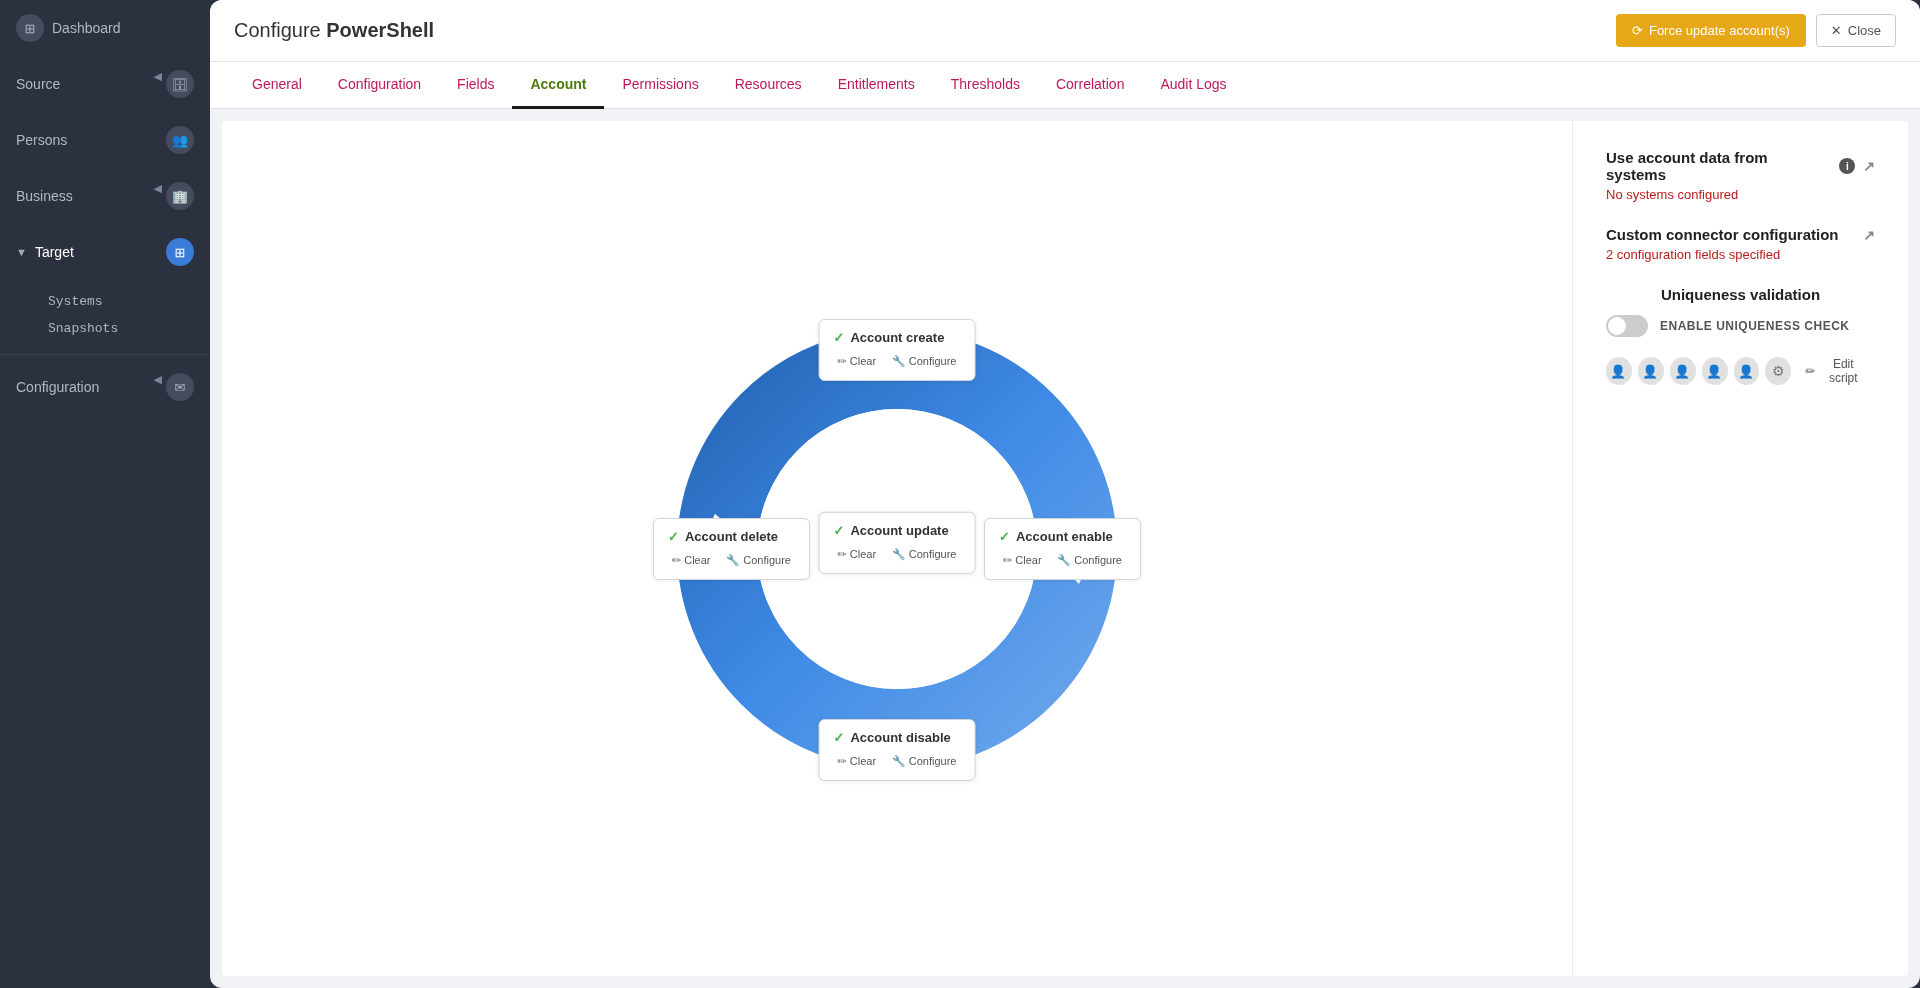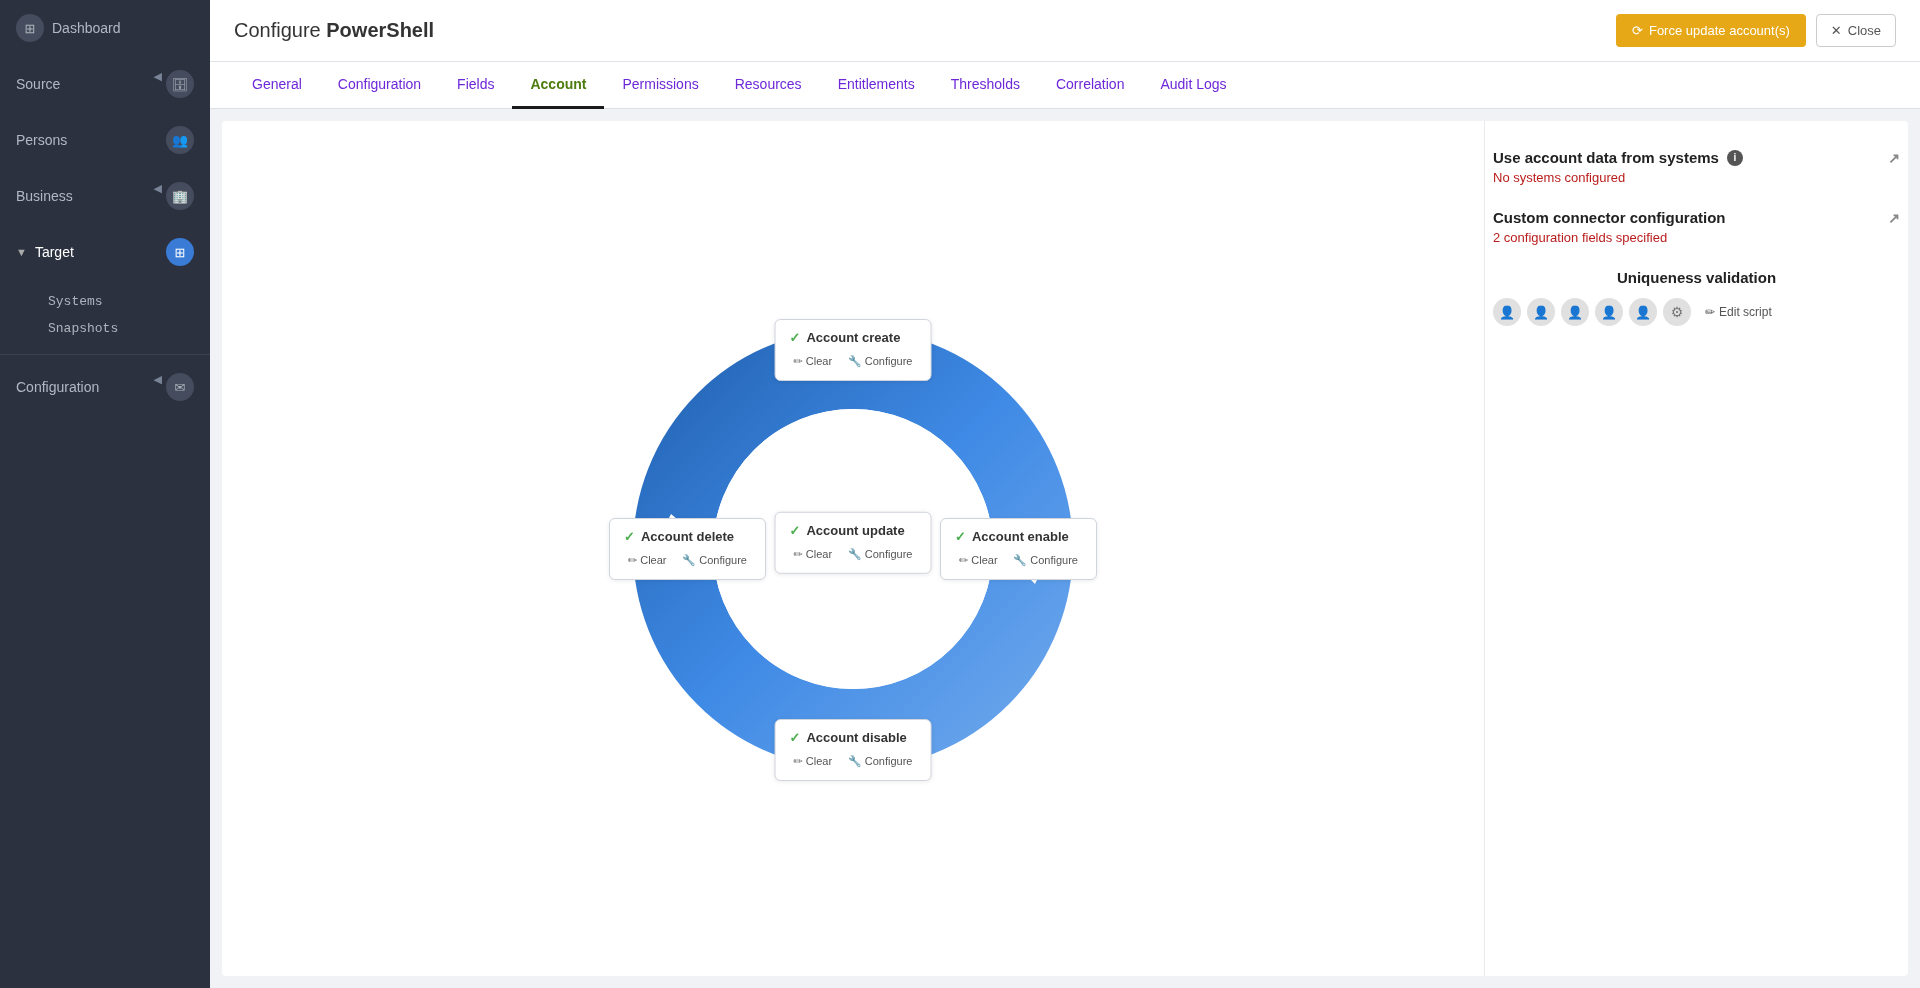--- a/index.html
+++ b/index.html
@@ -33,20 +33,21 @@
     .sidebar-sub-item { padding: 6px 16px 6px 16px; font-size: 13px; color: #adb5bd; cursor: pointer; font-family: Liberation Mono, monospace; }
     .sidebar-divider { border-top: 1px solid #3a4155; margin: 4px 0; }
 
     
     .main {
       flex: 1;
       background: #f0f2f5;
       display: flex;
       flex-direction: column;
       overflow: hidden;
+      border-radius: 12px;
     }
 
     
     .header-bar {
       background: #fff;
       padding: 14px 24px;
       display: flex;
       align-items: center;
       justify-content: space-between;
       border-bottom: 1px solid #e0e3e8;
@@ -84,21 +85,21 @@
     .tab-nav {
       background: #fff;
       border-bottom: 1px solid #dde1e7;
       display: flex;
       padding: 0 24px;
       flex-shrink: 0;
     }
     .tab-item {
       padding: 14px 18px;
       font-size: 14px;
-      color: #6d28d9;
+      color: #be185d;
       cursor: pointer;
       border-bottom: 3px solid transparent;
       margin-bottom: -1px;
     }
     .tab-item.active { color: #4d7c0f; font-weight: 600; border-bottom-color: #1a1a1a; }
 
     
     .page-content {
       flex: 1;
       background: #fff;
@@ -165,23 +166,23 @@
     }
 
     
     .card-top { top: 20px; left: 50%; transform: translateX(-50%); }
     .card-right { top: 50%; right: 10px; transform: translateY(-50%); }
     .card-bottom { bottom: 20px; left: 50%; transform: translateX(-50%); }
     .card-left { top: 50%; left: 10px; transform: translateY(-50%); }
 
     
     .right-panel {
-      width: 424px;
+      width: 336px;
       border-left: 1px solid #e8eaed;
-      padding: 28px 8px;
+      padding: 28px 33px;
       overflow-y: auto;
       flex-shrink: 0;
     }
     .panel-section { margin-bottom: 24px; }
     .panel-section-title {
       font-size: 15px;
       font-weight: 600;
       color: #222;
       display: flex;
       align-items: center;
@@ -519,20 +520,24 @@
       <div class="panel-section">
         <div class="panel-section-title">
           <span>Custom connector configuration</span>
           <span class="panel-edit-icon">↗</span>
         </div>
         <div class="panel-section-sub">2 configuration fields specified</div>
       </div>
 
       <div class="uniqueness-section">
         <div class="uniqueness-title">Uniqueness validation</div>
+        <div class="toggle-row">
+          <div class="toggle"></div>
+          <span class="toggle-label">ENABLE UNIQUENESS CHECK</span>
+        </div>
         <div class="avatar-row">
           <div class="avatar-placeholder">👤</div>
           <div class="avatar-placeholder">👤</div>
           <div class="avatar-placeholder">👤</div>
           <div class="avatar-placeholder">👤</div>
           <div class="avatar-placeholder">👤</div>
           <button class="gear-btn">⚙</button>
           <button class="edit-script-btn">
             <span>✏</span>
             <span>Edit script</span>

